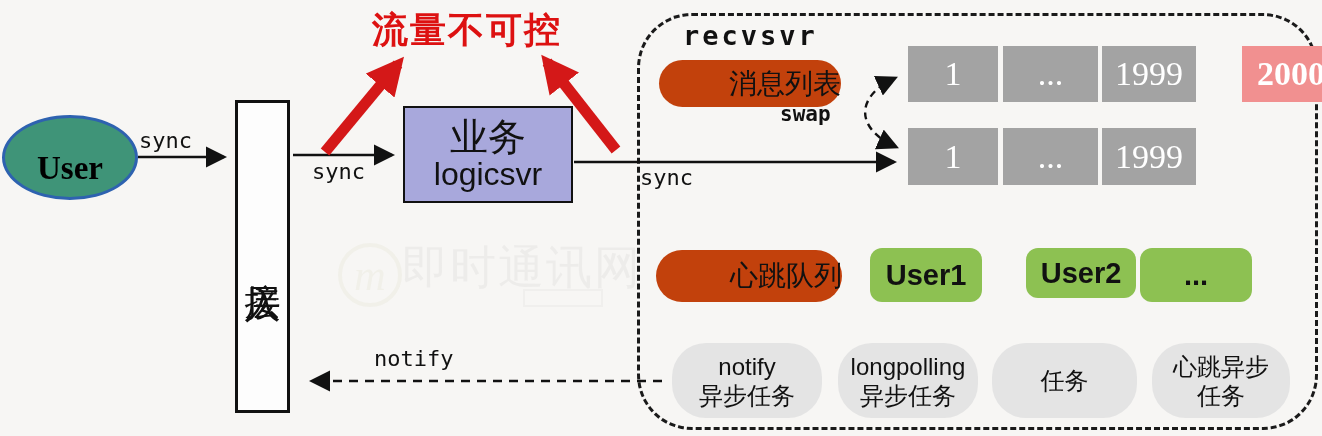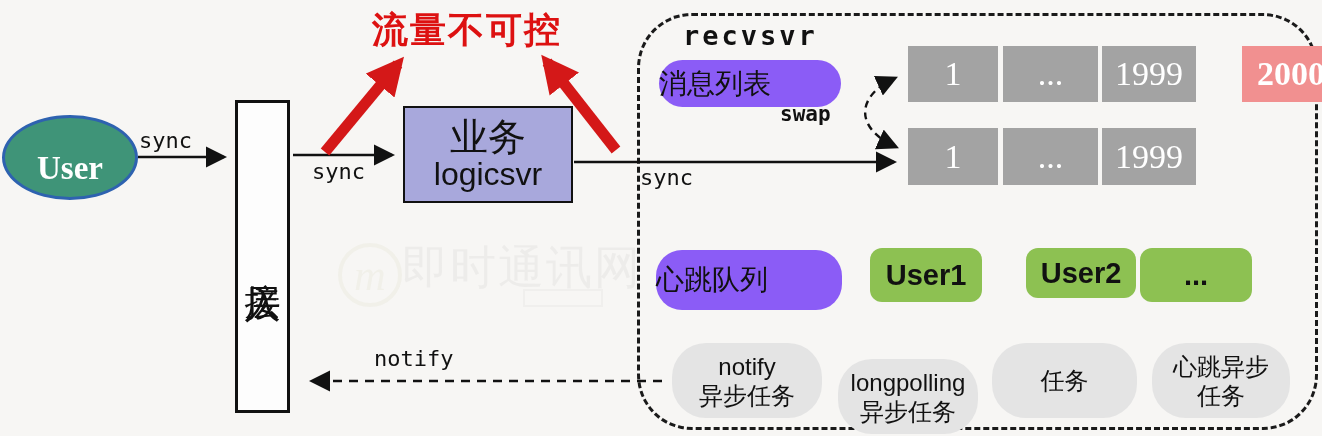--- a/index.html
+++ b/index.html
@@ -10,21 +10,21 @@
   }
   .abs{position:absolute;box-sizing:border-box;}
 
   
   .user-ellipse{
     left:2px;top:115px;width:136px;height:85px;border-radius:50%;
     background:#3f9478;border:3px solid #2e62b0;
     display:flex;align-items:center;justify-content:center;
   }
   .user-ellipse span{
-    color:#ffffff;font-family:"Liberation Serif","DejaVu Serif",serif;
+    color:#000000;font-family:"Liberation Serif","DejaVu Serif",serif;
     font-size:33px;font-weight:bold;margin-top:22px;
   }
 
   
   .access-box{
     left:235px;top:100px;width:55px;height:313px;background:#fdfdfd;
     border:3px solid #111;display:flex;align-items:center;justify-content:center;
   }
   .access-box span{
     writing-mode:vertical-rl;text-orientation:upright;
@@ -51,25 +51,25 @@
     left:637px;top:13px;width:681px;height:417px;
     border:3px dashed #1a1a1a;border-radius:55px;background:transparent;
   }
   .recv-label{
     left:683px;top:20px;font-family:"DejaVu Sans Mono","Liberation Mono",monospace;
     font-size:27px;font-weight:600;color:#111;letter-spacing:3px;
   }
 
   
   .pill{
-    background:#8b5cf6;border-radius:26px;display:flex;align-items:center;
-    justify-content:flex-start;color:#111;
+    background:#c2410c;border-radius:26px;display:flex;align-items:center;
+    justify-content:flex-end;color:#111;
   }
   .pill-msg{left:659px;top:60px;width:182px;height:47px;font-size:28px;}
-  .pill-hb{left:656px;top:250px;width:186px;height:60px;font-size:28px;}
+  .pill-hb{left:656px;top:250px;width:186px;height:52px;font-size:28px;}
 
   
   .cell{
     background:#a3a3a3;color:#fff;display:flex;align-items:center;justify-content:center;
     font-family:"Liberation Serif","DejaVu Serif",serif;font-size:34px;
   }
   .cell.highlight{background:#f19090;font-weight:bold;}
 
   
   .gcell{
@@ -177,21 +177,21 @@
     <span>心跳队列</span>
   </div>
   <div class="abs gcell" style="left:870px;top:248px;width:112px;height:54px;">User1</div>
   <div class="abs gcell" style="left:1026px;top:248px;width:110px;height:50px;">User2</div>
   <div class="abs gcell" style="left:1140px;top:248px;width:112px;height:54px;">...</div>
 
   <div class="abs task" style="left:672px;width:150px;">
     <div>notify</div>
     <div>异步任务</div>
   </div>
-  <div class="abs task" style="left:838px;width:140px;margin-top:16px;">
+  <div class="abs task" style="left:838px;width:140px;">
     <div>longpolling</div>
     <div>异步任务</div>
   </div>
   <div class="abs task" style="left:992px;width:145px;">
     <div>任务</div>
   </div>
   <div class="abs task" style="left:1152px;width:138px;">
     <div>心跳异步</div>
     <div>任务</div>
   </div>

